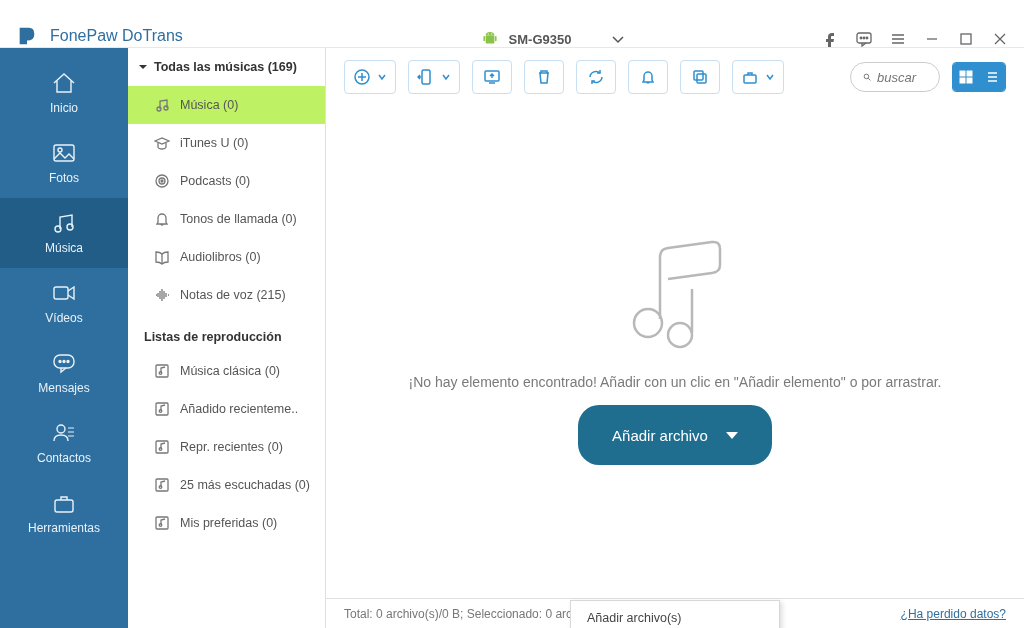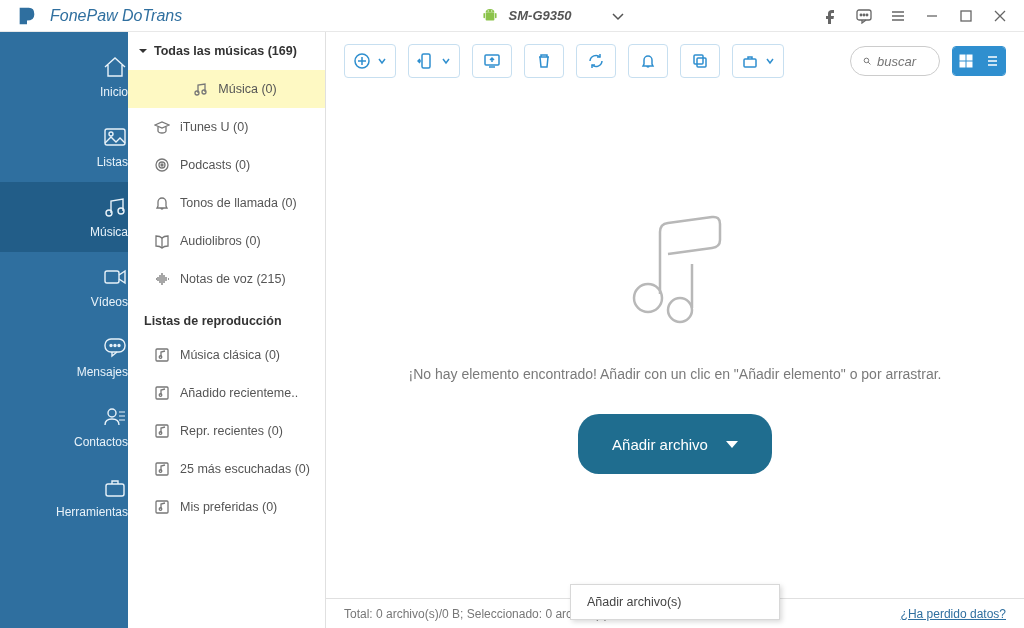--- a/index.html
+++ b/index.html
@@ -1,63 +1,63 @@
 <!DOCTYPE html>
 <html><head>
 <meta charset="utf-8">
 <style>
 * { box-sizing: border-box; margin: 0; padding: 0; }
 body { font-family: -apple-system, "Segoe UI", Arial, sans-serif; font-size: 13px; color: #444; width: 1024px; height: 628px; overflow: hidden; background: #fff; display:flex; flex-direction:column; }
 
 
-.titlebar { height: 32px; display:flex; align-items:center; padding: 0 16px; border-bottom: 1px solid #e8e8e8; font-style: italic; }
+.titlebar { height: 48px; display:flex; align-items:flex-end; padding: 0 16px; border-bottom: 1px solid #e8e8e8; }
 .logo-wrap { display:flex; align-items:center; gap:12px; width: 270px; }
 .logo-icon { width: 22px; height:22px; }
 .app-name { color:#2f6f9f; font-size:16px; font-weight:500; }
 .device-sel { flex:1; display:flex; justify-content:center; align-items:center; gap:12px; }
 .android-icon { width:14px; height:16px; }
 .device-name { font-weight:600; color:#555; }
 .chev { width:14px; height:14px; margin-left:28px; }
 .titlebar-actions { display:flex; align-items:center; gap:18px; }
 .tb-ic { width:16px; height:16px; stroke:#666; fill:none; stroke-width:1.3; cursor:pointer; }
 
 
 .main { flex:1; display:flex; min-height:0; }
 
 
 .nav { width:128px; background:#2f6f9f; color:#e8f2f9; display:flex; flex-direction:column; padding-top:10px; }
-.nav-item { display:flex; flex-direction:column; align-items:flex-end; justify-content:center; gap:6px; height:70px; cursor:pointer; }
+.nav-item { display:flex; flex-direction:column; align-items:center; justify-content:center; gap:6px; height:70px; cursor:pointer; }
 .nav-item.active { background:#225d88; }
 .nav-ic { width:26px; height:24px; stroke:#e8f2f9; fill:none; stroke-width:1.4; }
 .nav-label { font-size:12px; }
 
 
 .cats { width:198px; border-right:1px solid #e0e0e0; overflow-y:auto; background:#fff; }
 .cat-header { display:flex; align-items:center; gap:6px; padding:12px 10px; font-weight:700; font-size:12.5px; color:#333; }
 .cat-arrow { width:10px; height:10px; }
 .cat-item { display:flex; align-items:center; gap:10px; padding:0 10px 0 26px; height:38px; font-size:12.5px; color:#555; cursor:pointer; white-space:nowrap; overflow:hidden; }
-.cat-item.active { background:#fef9c3;justify-content:center; }
+.cat-item.active { background:#bef264; }
 .cat-ic { width:16px; height:16px; stroke:#777; fill:none; stroke-width:1.3; flex-shrink:0; }
 .cat-section { font-weight:700; padding:16px 10px 8px 16px; color:#333; font-size:12.5px; }
 
 
 .content { flex:1; display:flex; flex-direction:column; min-width:0; }
 .toolbar { height:58px; display:flex; align-items:center; gap:12px; padding:0 18px; }
 .tbbtn { height:34px; border:1px solid #c7dff0; border-radius:4px; background:#fff; display:flex; align-items:center; justify-content:center; padding:0 10px; cursor:pointer; }
 .tbbtn.wide { padding: 0 8px; gap:6px; }
 .tb-icon { width:18px; height:18px; stroke:#2f8fcf; fill:none; stroke-width:1.5; }
 .drop-caret { width:10px; height:10px; stroke:#2f8fcf; fill:none; stroke-width:1.5; }
 .search-wrap { flex:0 0 auto; margin-left:auto; display:flex; align-items:center; border:1px solid #ccc; border-radius:16px; height:30px; padding:0 12px; gap:6px; width:90px; }
 .search-ic { width:14px; height:14px; stroke:#666; fill:none; stroke-width:1.5; }
 .search-input { border:none; outline:none; width:50px; font-style:italic; color:#888; font-size:13px; }
 .view-toggle { display:flex; border:1px solid #2f8fcf; border-radius:4px; overflow:hidden; height:30px; }
 .vt-cell { width:26px; display:flex; align-items:center; justify-content:center; background:#2f8fcf; }
 .vt-cell svg { stroke:#fff; fill:#fff; width:14px; height:14px; }
 
-.empty { flex:1; display:flex; flex-direction:column; align-items:center; justify-content:center; gap:32px; position:relative; }
+.empty { flex:1; display:flex; flex-direction:column; align-items:center; justify-content:center; gap:15px; position:relative; }
 .empty-ic { width:110px; height:120px; stroke:#b8b8b8; fill:none; stroke-width:2.5; }
 .empty-text { color:#7a7a7a; font-size:14px; }
 .add-btn { background:#1f6d8f; color:#fff; height:60px; padding:0 34px; border:none; border-radius:21px; font-size:15px; display:flex; align-items:center; gap:18px; cursor:pointer; }
 .add-caret { width:0; height:0; border-left:6px solid transparent; border-right:6px solid transparent; border-top:7px solid #fff; }
 .add-menu { position:absolute; top:494px; width:210px; background:#fff; border:1px solid #d8d8d8; box-shadow: 2px 2px 5px rgba(0,0,0,0.15); }
 .add-menu-item { padding:10px 16px; font-size:12.5px; color:#444; cursor:pointer; }
 
 .statusbar { height:30px; border-top:1px solid #e0e0e0; display:flex; align-items:center; padding:0 18px; font-size:12px; color:#777; }
 .status-right { margin-left:auto; color:#2f6f9f; text-decoration:underline; cursor:pointer; }
 </style>
@@ -119,21 +119,21 @@
           <path d="M3 12 L13 3 L23 12 M6 10 V21 H20 V10"></path>
         </svg>
       <span class="nav-label">Inicio</span>
     </div>
     <div class="nav-item">
       <svg class="nav-ic" viewBox="0 0 26 24">
           <rect x="3" y="4" width="20" height="16" rx="2"></rect>
           <circle cx="9" cy="9" r="2"></circle>
           <path d="M3 18 L9 12 L14 17 L18 13 L23 18"></path>
         </svg>
-      <span class="nav-label">Listas</span>
+      <span class="nav-label">Fotos</span>
     </div>
     <div class="nav-item active">
       <svg class="nav-ic" viewBox="0 0 26 24">
           <path d="M9 18 V6 L21 4 V16"></path>
           <circle cx="7" cy="18" r="3"></circle>
           <circle cx="19" cy="16" r="3"></circle>
         </svg>
       <span class="nav-label">Música</span>
     </div>
     <div class="nav-item">

